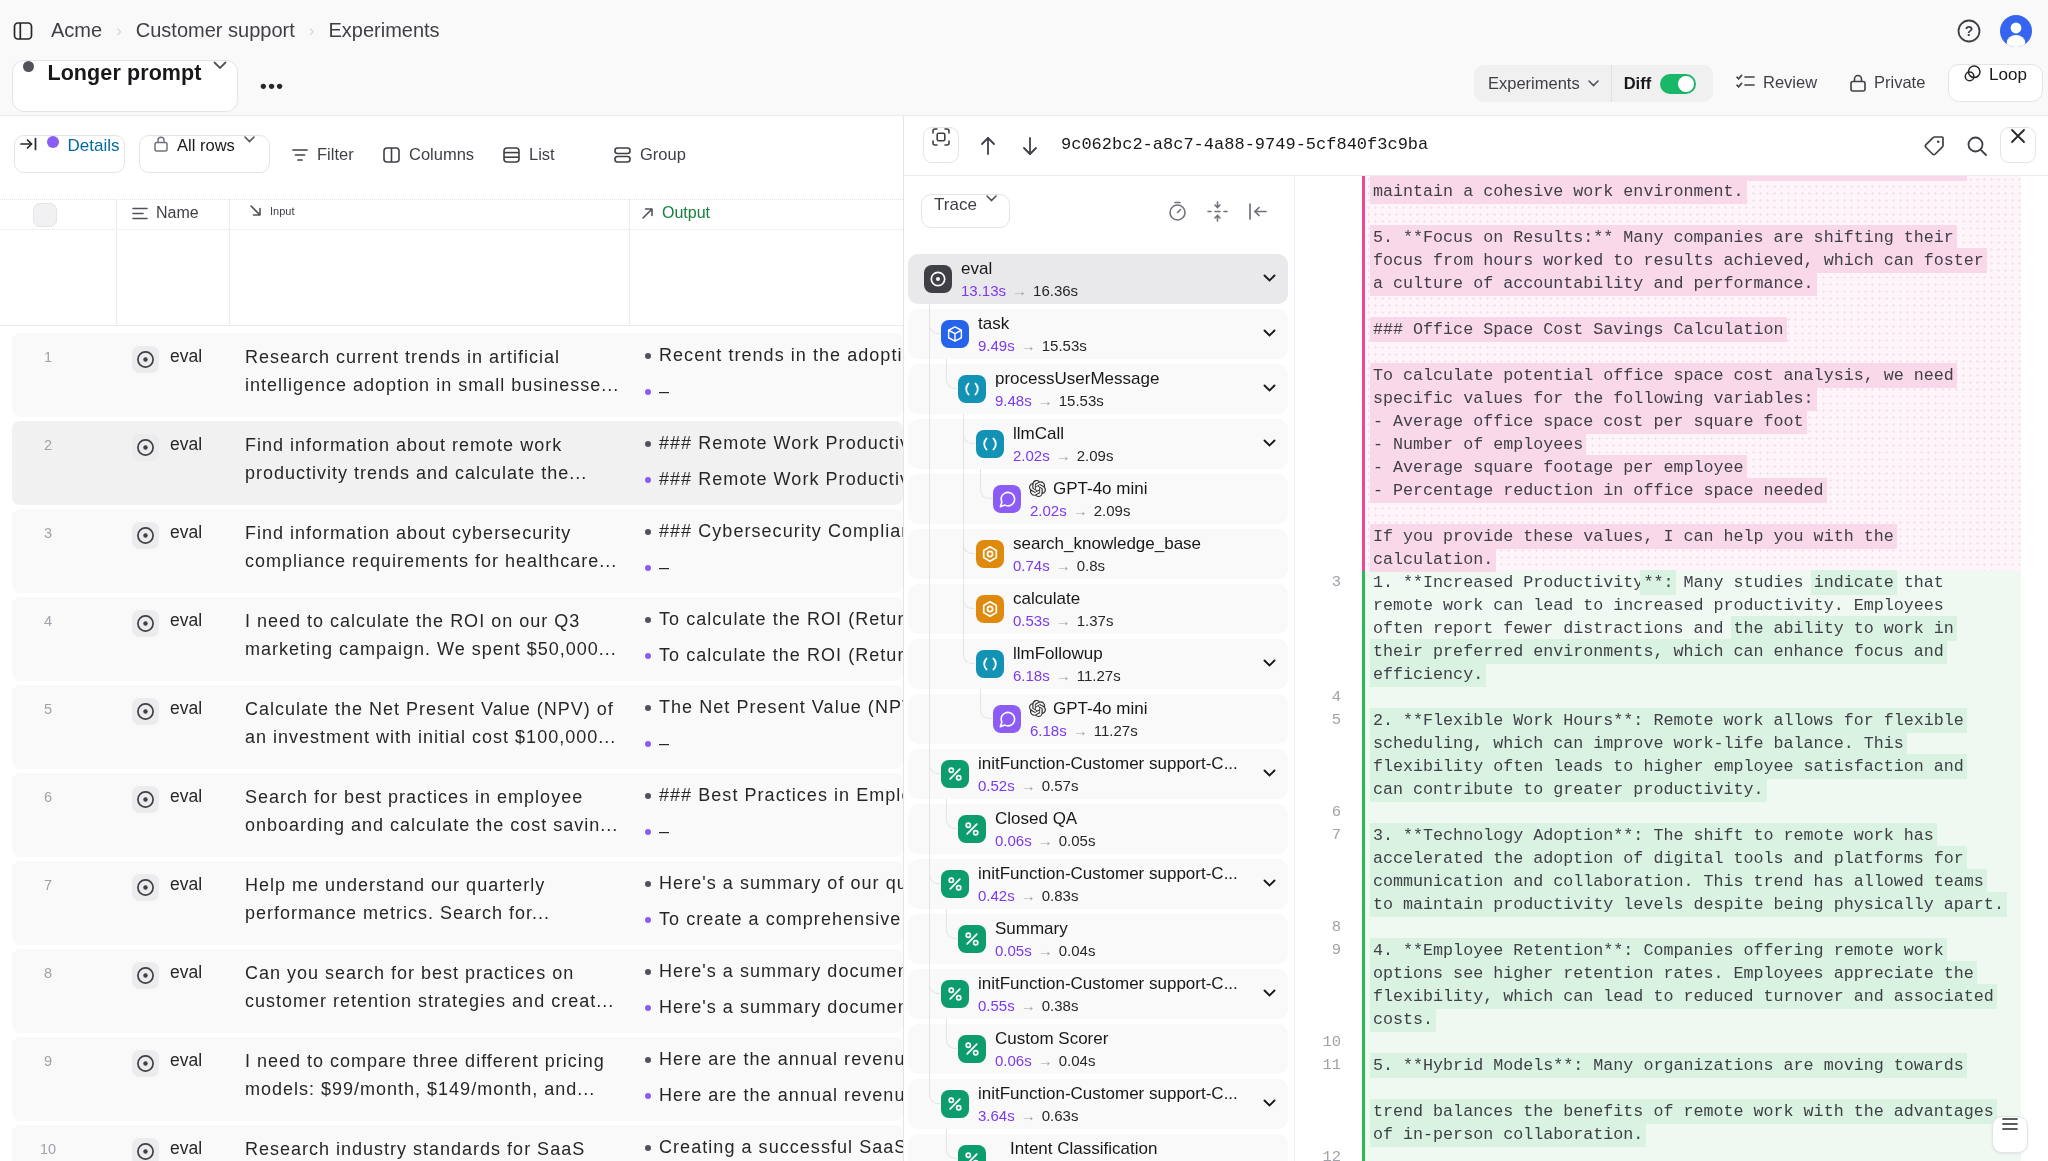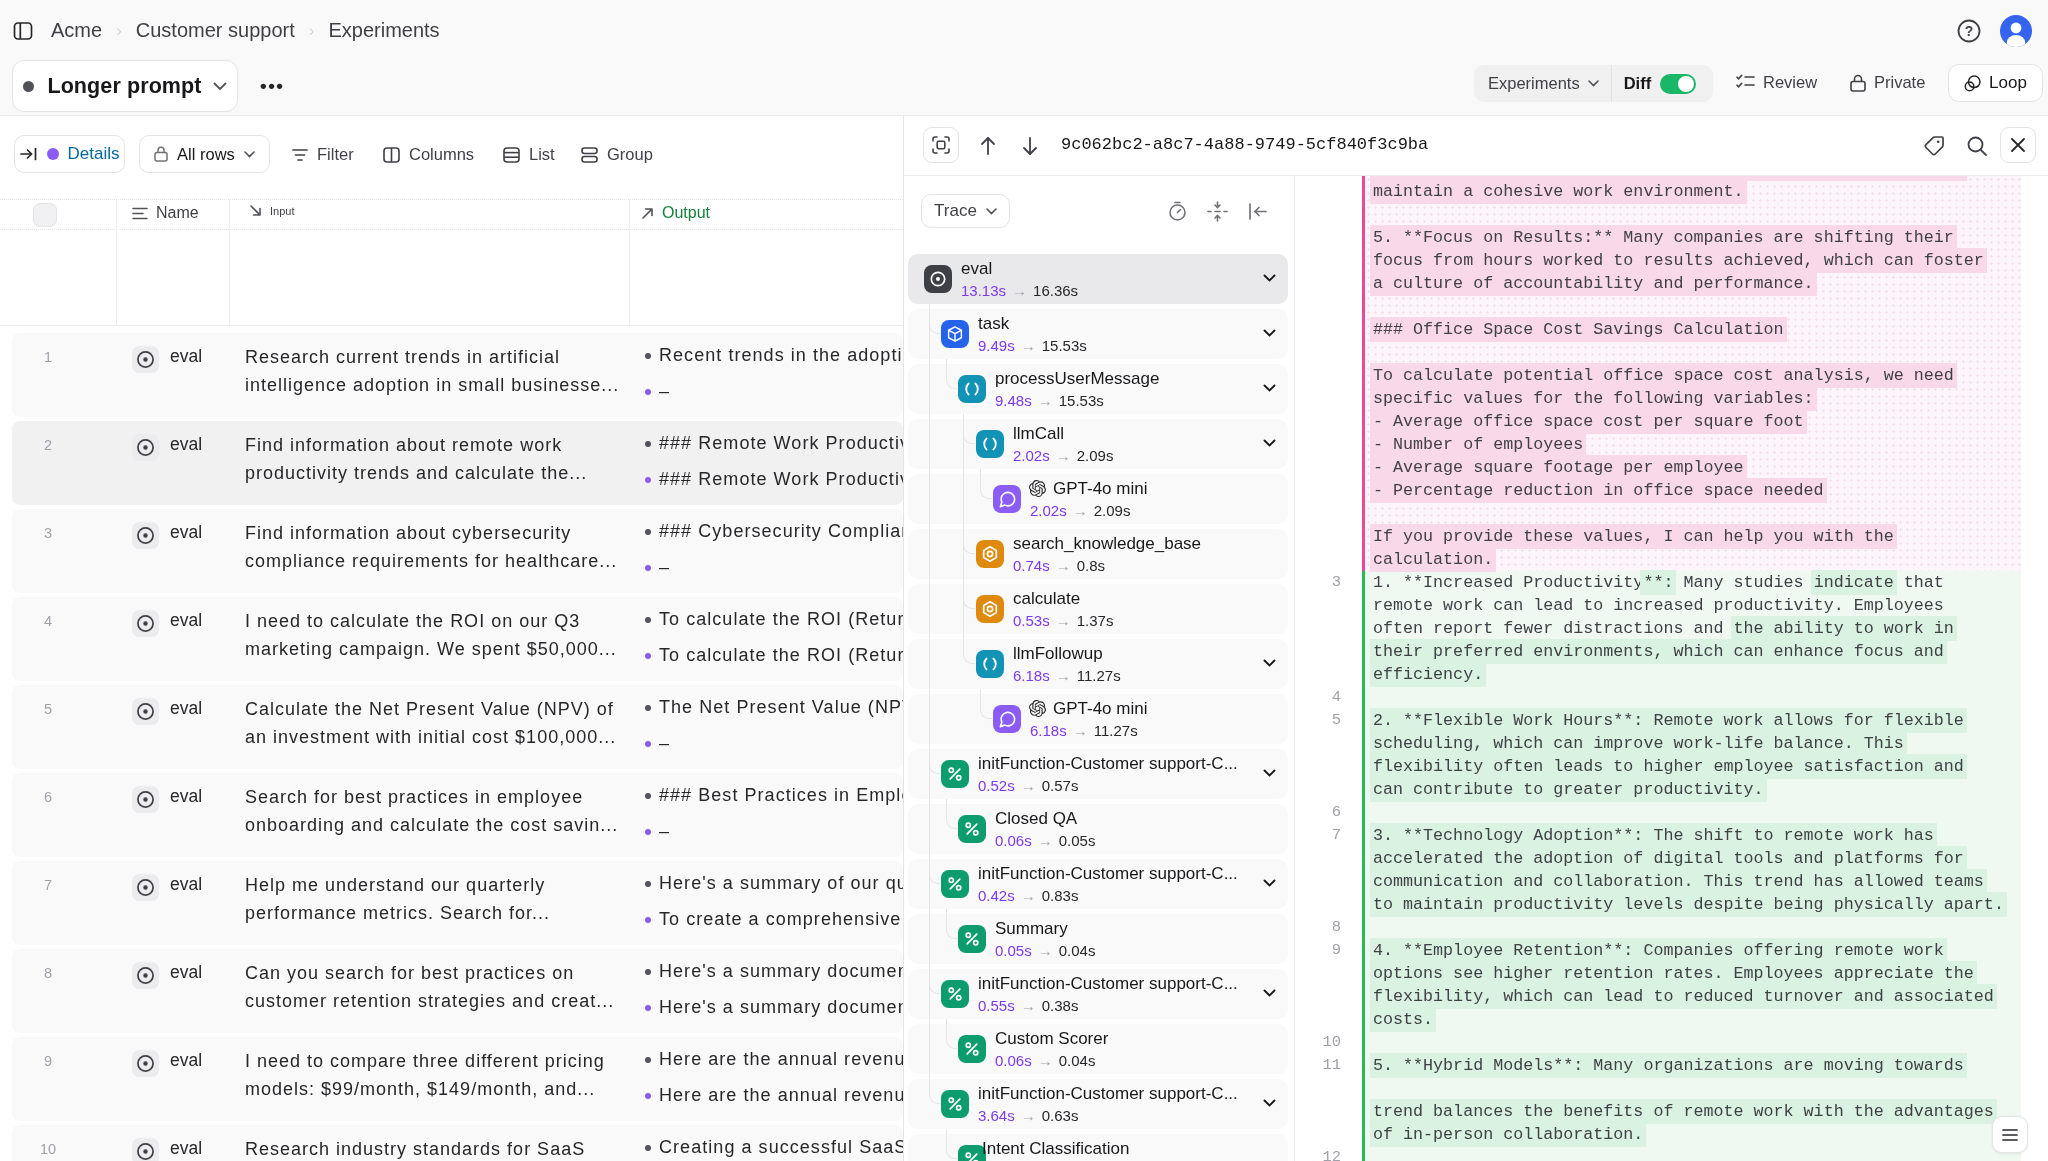--- a/index.html
+++ b/index.html
@@ -8,21 +8,21 @@
 .abs { position:absolute; }
 #page { position:relative; width:2048px; height:1161px; }
 
 
 #topbar { position:absolute; left:0; top:0; width:2048px; height:116px;
   background:#f9f9fa; border-bottom:1px solid #ececee; }
 #toolbar { position:absolute; left:0; top:116px; width:2048px; height:83px; background:#fff; }
 .crumb { font-size:20px; color:#3f3f46; font-weight:500; }
 .crumbsep { color:#d4d4d8; font-size:17px; }
 .btn { border:1px solid #e4e4e7; background:#fff; border-radius:10px; display:flex;
-  align-items:center; justify-content:center; color:#18181b; }
+  align-items:flex-start; justify-content:center; color:#18181b; }
 .tbtn { display:flex; align-items:center; color:#3f3f46; font-size:16.5px; font-weight:500; }
 
 
 #tablearea { position:absolute; left:0; top:199px; width:903px; height:962px; background:#fff; overflow:hidden; }
 .hsep-dash { position:absolute; border-top:1px dotted #e4e4e8; height:0; }
 .vline { position:absolute; width:1px; background:#ececee; }
 .row { position:absolute; left:12px; width:891px; height:84px; background:#f9f9fa; border-radius:8px; }
 .row.sel { background:#f1f1f2; }
 .rownum { position:absolute; left:38px; width:20px; text-align:center; font-size:14.5px; color:#a1a1aa; }
 .evalbox { position:absolute; left:132px; width:27px; height:27px; background:#ececee; border-radius:7px;
@@ -184,21 +184,21 @@
       <span style="margin-left:9px">Columns</span>
     </div>
     <div class="tbtn abs" style="left:503px;top:29px">
       <svg width="17" height="16" viewBox="0 0 17 16" fill="none" stroke="#3f3f46" stroke-width="1.6">
         <rect x="1" y="1" width="15" height="14" rx="3"></rect>
           <line x1="1" y1="5.6" x2="16" y2="5.6"></line>
           <line x1="1" y1="10.2" x2="16" y2="10.2"></line>
       </svg>
       <span style="margin-left:9px">List</span>
     </div>
-    <div class="tbtn abs" style="left:581px;top:29px">
+    <div class="tbtn abs" style="left:614px;top:29px">
       <svg width="17" height="16" viewBox="0 0 17 16" fill="none" stroke="#3f3f46" stroke-width="1.6">
         <rect x="1" y="1" width="15" height="5.5" rx="2.5"></rect>
           <rect x="1" y="9.5" width="15" height="5.5" rx="2.5"></rect>
       </svg>
       <span style="margin-left:9px">Group</span>
     </div>
   </div>
   <div id="tablearea">
     <div class="hsep-dash" style="left:0;top:0;width:903px"></div>
     <div class="hsep-dash" style="left:0;top:30px;width:903px"></div>
@@ -607,21 +607,21 @@
       <svg class="tchev" style="top:923px" width="13" height="9" viewBox="0 0 13 9" fill="none" stroke="#18181b" stroke-width="1.9" stroke-linecap="round">
           <path d="M1.5 1.5 L6.5 6.5 L11.5 1.5"></path>
         </svg>
       <div class="ticon" style="left:54px;top:969px;background:#0c9c6e">
           <svg width="18" height="18" viewBox="0 0 18 18" fill="none" stroke="#fff" stroke-width="1.7" stroke-linecap="round">
             <line x1="13.8" y1="4.2" x2="4.2" y2="13.8"></line>
             <circle cx="5.3" cy="5.3" r="2.1"></circle>
             <circle cx="12.7" cy="12.7" r="2.1"></circle>
           </svg>
         </div>
-      <div class="ttitle" style="left:78px;top:963px">Intent Classification</div>
+      <div class="ttitle" style="left:106px;top:963px">Intent Classification</div>
 
     </div>
     <div id="diffpane">
       <div id="pinkzone"></div>
             <div id="pborder"></div>
       <div id="greenzone"></div>
       <div id="gborder"></div>
       <div class="dline" style="top:-19px"><span class="hl pinkhl">a sense of isolation among remote workers, which can impact</span></div>
       <div class="dline" style="top:4px"><span class="hl pinkhl">maintain a cohesive work environment.</span></div>
       <div class="dline" style="top:50px"><span class="hl pinkhl">5. **Focus on Results:** Many companies are shifting their</span></div>

